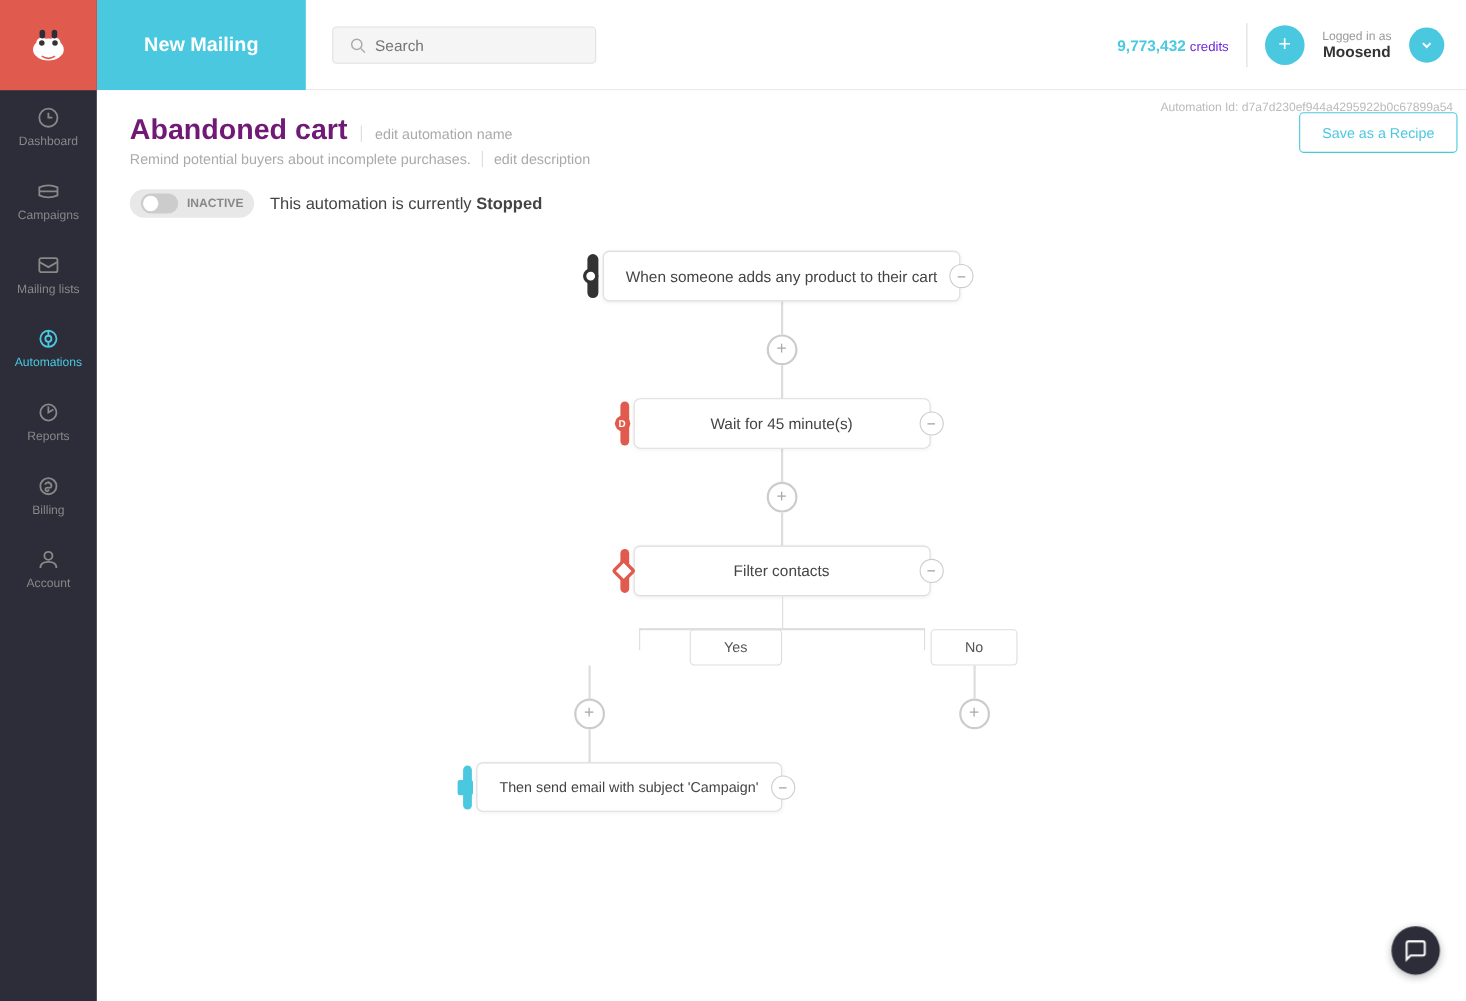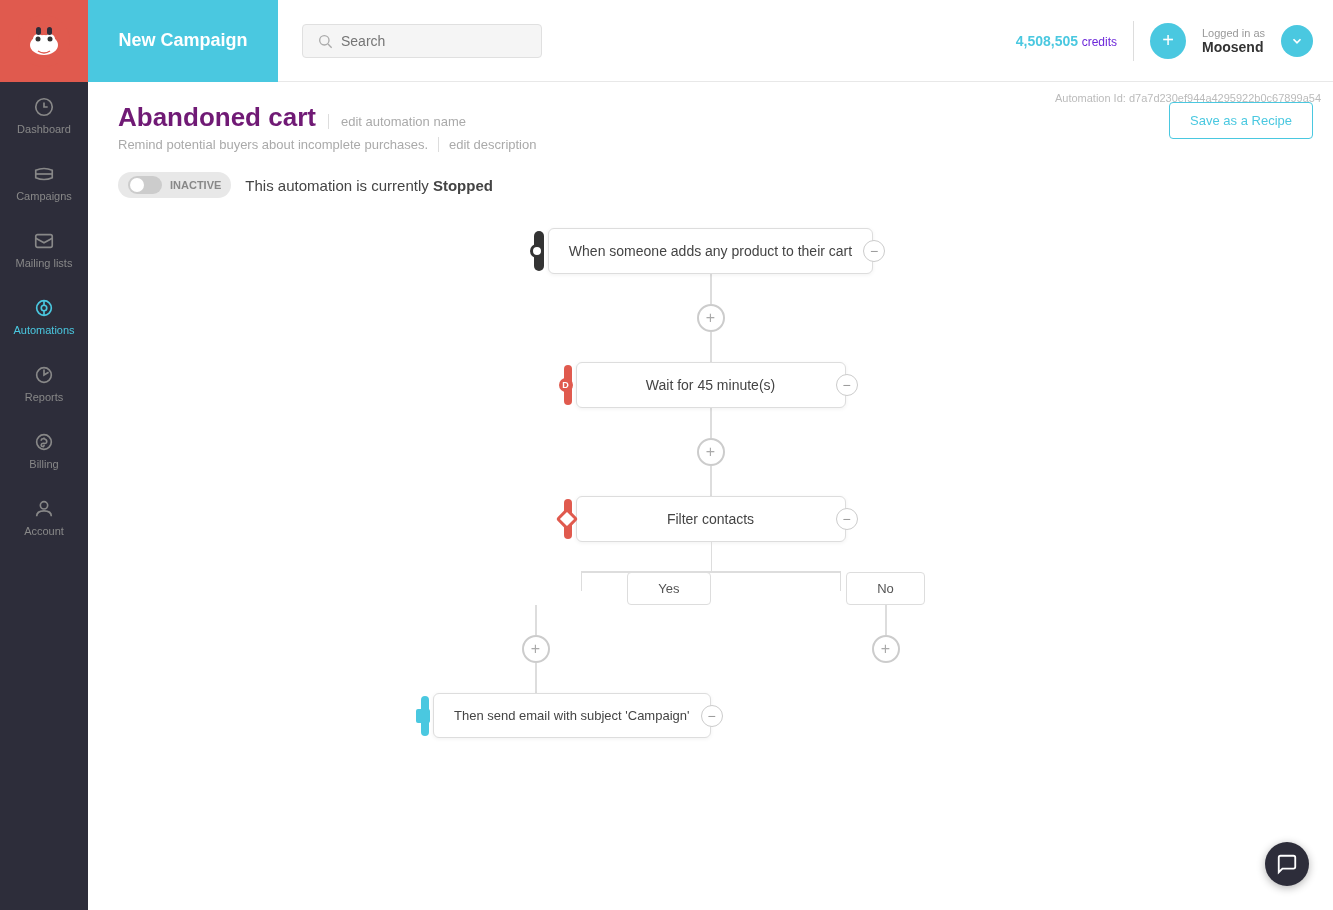--- a/index.html
+++ b/index.html
@@ -113,21 +113,21 @@
     .add-btn {
       width: 36px; height: 36px;
       background: #4ac8e0;
       border-radius: 50%;
       border: none;
       cursor: pointer;
       display: flex; align-items: center; justify-content: center;
       color: #fff;
       font-size: 20px;
     }
-    .logged-in-area { font-size: 12px; color: #999; }
+    .logged-in-area { font-size: 12px; color: #999; text-align: center; }
     .dropdown-btn {
       width: 32px; height: 32px;
       background: #4ac8e0;
       border-radius: 50%;
       border: none;
       cursor: pointer;
       display: flex; align-items: center; justify-content: center;
       color: #fff;
     }
 
@@ -177,21 +177,21 @@
     .edit-desc-link {
       color: #aaa;
       font-size: 13px;
       cursor: pointer;
       border-left: 1px solid #ddd;
       padding-left: 10px;
     }
     .save-recipe-btn {
       position: absolute;
       top: 20px;
-      right: 20px;
+      right: 8px;
       padding: 10px 20px;
       border: 1px solid #4ac8e0;
       background: #fff;
       color: #4ac8e0;
       border-radius: 4px;
       cursor: pointer;
       font-size: 13px;
     }
 
     
@@ -475,34 +475,34 @@
       <path d="M4 20 Q4 14 12 14 Q20 14 20 20"></path>
     </svg>
     <span class="sidebar-item-label">Account</span>
   </div>
 </div>
 
 <div class="main">
 
   <div class="header">
     <div class="header-title-area">
-      <span class="header-title">New Campaign</span>
+      <span class="header-title">New Mailing</span>
     </div>
     <div class="header-search">
       <div class="search-box">
         <svg width="16" height="16" viewBox="0 0 24 24" fill="none" stroke="#aaa" stroke-width="2">
           <circle cx="11" cy="11" r="7"></circle>
           <path d="M16.5 16.5 L22 22"></path>
         </svg>
         <input type="text" placeholder="Search" style="">
       </div>
     </div>
     <div class="header-right">
       <div class="credits-area">
-        <span class="credits-count">4,508,505</span>
+        <span class="credits-count">9,773,432</span>
         <span class="credits-label">credits</span>
       </div>
       <div class="header-divider"></div>
       <button class="add-btn">+</button>
       <div class="logged-in-area">
         <div style="font-size:11px;color:#999;">Logged in as</div>
         <div style="font-size:14px;color:#333;font-weight:600;">Moosend</div>
       </div>
       <button class="dropdown-btn">
         <svg width="14" height="14" viewBox="0 0 24 24" fill="none" stroke="#fff" stroke-width="3">

